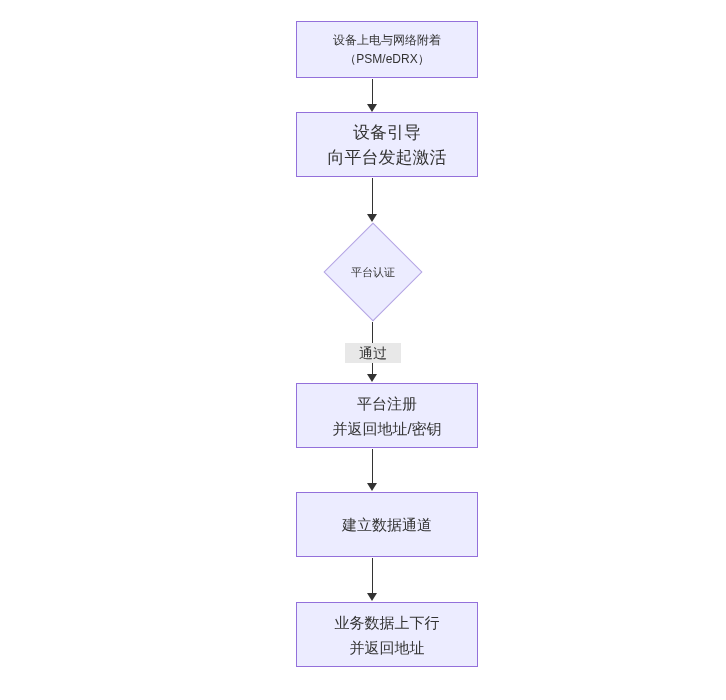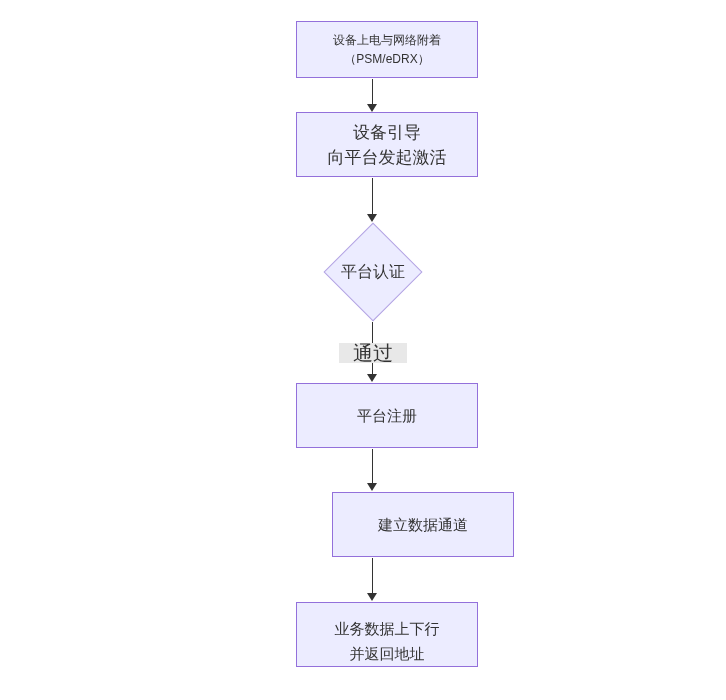--- a/index.html
+++ b/index.html
@@ -21,41 +21,41 @@
     border: 1px solid var(--node-border, #9370DB);
     display: flex;
     flex-direction: column;
     align-items: center;
     justify-content: center;
     text-align: center;
   }
   .n1 { top: 21px;  height: 57px; font-size: 12px; line-height: 19px; }
   .n2 { top: 112px; height: 65px; font-size: 17px; line-height: 25px; }
   .n3 { top: 383px; height: 65px; font-size: 15px; line-height: 25px; align-items: center; }
-  .n4 { top: 492px; height: 65px; font-size: 15px; line-height: 25px; margin-left: 36px; }
-  .n5 { top: 602px; height: 65px; font-size: 15px; line-height: 25px; justify-content: flex-end; }
+  .n4 { top: 492px; height: 65px; font-size: 15px; line-height: 25px; }
+  .n5 { top: 602px; height: 65px; font-size: 15px; line-height: 25px; }
 
   .diamond-shape {
     position: absolute;
     left: 338px;
     top: 237px;
     width: 70px;
     height: 70px;
     transform: rotate(45deg);
     background: var(--node-fill, #ECECFF);
     border: 1px solid var(--decision-border, #B3A3E3);
     box-sizing: border-box;
   }
   .diamond-label {
     position: absolute;
     left: 296px;
     top: 262px;
     width: 154px;
     text-align: center;
-    font-size: 16px;
+    font-size: 11px;
     line-height: 20px;
   }
 
   .shaft {
     position: absolute;
     left: 372px;
     width: 1px;
     background: var(--arrow, #333333);
   }
   .head {
@@ -72,21 +72,21 @@
   .s3 { top: 322px; height: 52px; } .h3 { top: 374px; }
   .s4 { top: 449px; height: 34px; } .h4 { top: 483px; }
   .s5 { top: 558px; height: 35px; } .h5 { top: 593px; }
 
   .edge-label {
     position: absolute;
     left: 373px;
     top: 343px;
     transform: translateX(-50%);
     background: var(--edge-label-bg, #E8E8E8);
-    font-size: 20px;
+    font-size: 14px;
     line-height: 20px;
     padding: 0 14px;
     white-space: nowrap;
   }
 </style>
 </head>
 <body>
 
 <div class="canvas">
 
@@ -116,20 +116,21 @@
   </div>
 
   <div>
     <div class="shaft s3"></div>
     <div class="head h3"></div>
     <div class="edge-label">通过</div>
   </div>
 
   <div class="node n3">
     <div>平台注册</div>
+    <div>并返回地址/密钥</div>
   </div>
 
   <div>
     <div class="shaft s4"></div>
     <div class="head h4"></div>
   </div>
 
   <div class="node n4">
     <div>建立数据通道</div>
   </div>

